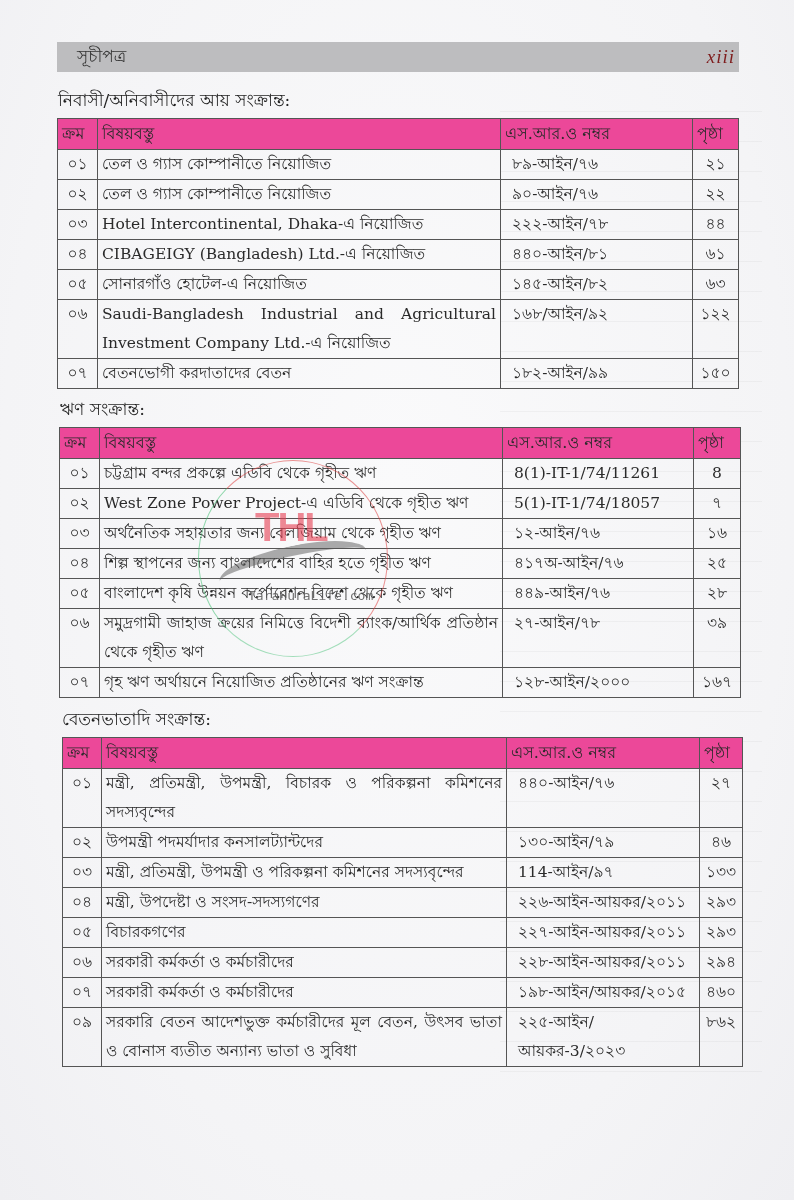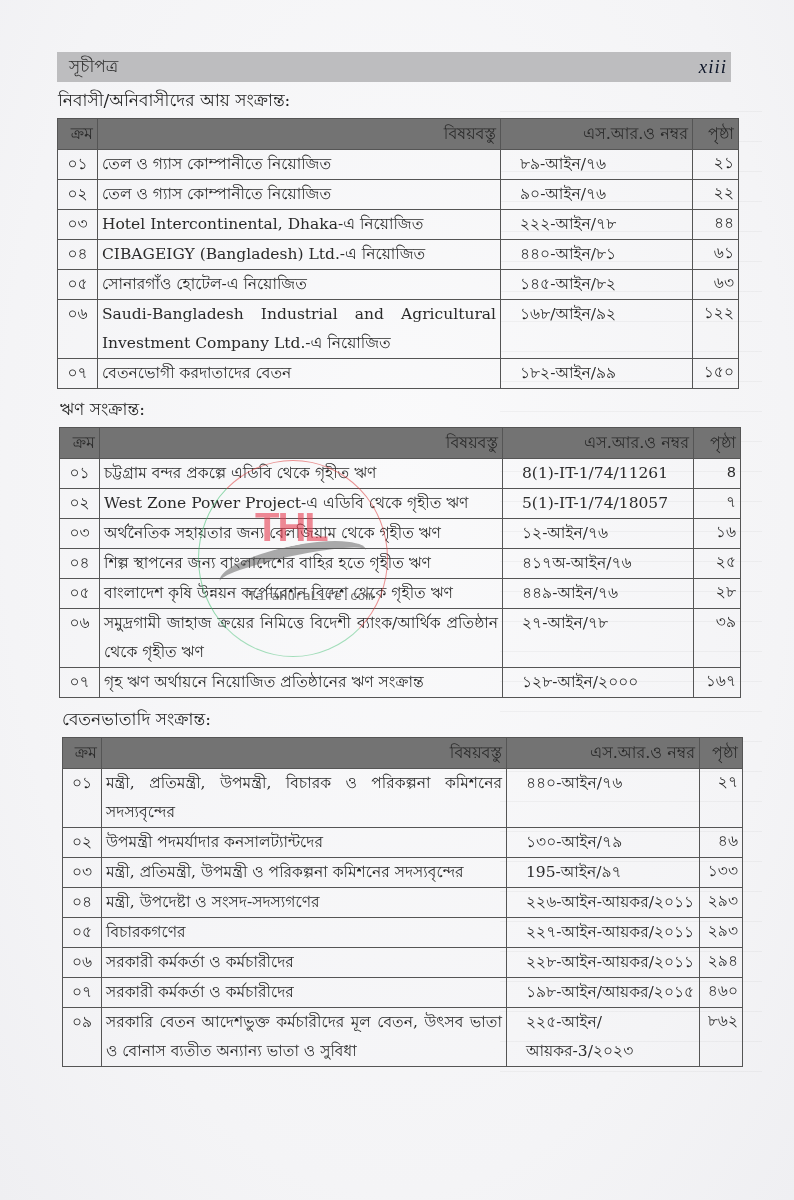--- a/index.html
+++ b/index.html
@@ -14,48 +14,48 @@
     background:
       radial-gradient(ellipse at 50% 40%, #fafafb 0%, #f4f4f6 70%, #efeff2 100%);
   }
   
   .ghost {
     position:absolute; left:500px; top:82px; width:262px; height:1000px;
     background-image: repeating-linear-gradient(to bottom, transparent 0, transparent 29px, rgba(0,0,0,0.035) 29px, rgba(0,0,0,0.035) 30px);
     pointer-events:none;
   }
   .running-head {
-    position:absolute; left:57px; top:52px; width:658px; height:30px;
+    position:absolute; left:57px; top:42px; width:658px; height:30px;
     background:#bdbdbf;
     display:flex; align-items:center; justify-content:space-between;
-    padding:0 4px 0 12px;
+    padding:0 4px 0 20px;
   }
   .running-head .title { font-size:17px; color:#333; }
-  .running-head .pageno { font-size:19px; font-style:italic; color:#0f172a; font-family:"Liberation Serif", serif; letter-spacing:1px; }
+  .running-head .pageno { font-size:19px; font-style:italic; color:#7f1d1d; font-family:"Liberation Serif", serif; letter-spacing:1px; }
 
   .section-title {
     position:absolute; font-size:17px; font-weight:normal; color:#1f1f1f;
   }
 
   table.toc {
     position:absolute; border-collapse:collapse; table-layout:fixed;
     font-size:15.5px; color:#2a2a2a;
   }
   table.toc th, table.toc td {
     border:1.4px solid #555; padding:0 4px; vertical-align:top;
     line-height:29px;
   }
   table.toc th {
-    background:#737373; font-weight:normal; font-size:16px; height:30px;
-    line-height:30px; text-align:right;
+    background:#ec4899; font-weight:normal; font-size:16px; height:30px;
+    line-height:30px; text-align:left;
   }
   table.toc td.sl { text-align:center; }
-  table.toc td.pg { text-align:right;font-family:Liberation Mono, monospace; }
+  table.toc td.pg { text-align:center; }
   table.toc td.subj { text-align:justify; }
-  table.toc td.sro { text-align:left; padding-left:19px; }
+  table.toc td.sro { text-align:left; padding-left:11px; }
 
   
   .watermark {
     position:absolute; left:198px; top:460px; width:190px; height:200px;
     pointer-events:none;
   }
   .wm-ring {
     position:absolute; left:0; top:0; width:188px; height:195px; border-radius:50%;
     border:1.5px solid rgba(220,60,60,0.55);
     border-left-color: rgba(60,190,110,0.55);
@@ -235,21 +235,21 @@
       </tr>
       <tr>
         <td class="sl">০২</td>
         <td class="subj">উপমন্ত্রী পদমর্যাদার কনসালট্যান্টদের</td>
         <td class="sro">১৩০-আইন/৭৯</td>
         <td class="pg">৪৬</td>
       </tr>
       <tr>
         <td class="sl">০৩</td>
         <td class="subj">মন্ত্রী, প্রতিমন্ত্রী, উপমন্ত্রী ও পরিকল্পনা কমিশনের সদস্যবৃন্দের</td>
-        <td class="sro">195-আইন/৯৭</td>
+        <td class="sro">114-আইন/৯৭</td>
         <td class="pg">১৩৩</td>
       </tr>
       <tr>
         <td class="sl">০৪</td>
         <td class="subj">মন্ত্রী, উপদেষ্টা ও সংসদ-সদস্যগণের</td>
         <td class="sro">২২৬-আইন-আয়কর/২০১১</td>
         <td class="pg">২৯৩</td>
       </tr>
       <tr>
         <td class="sl">০৫</td>

